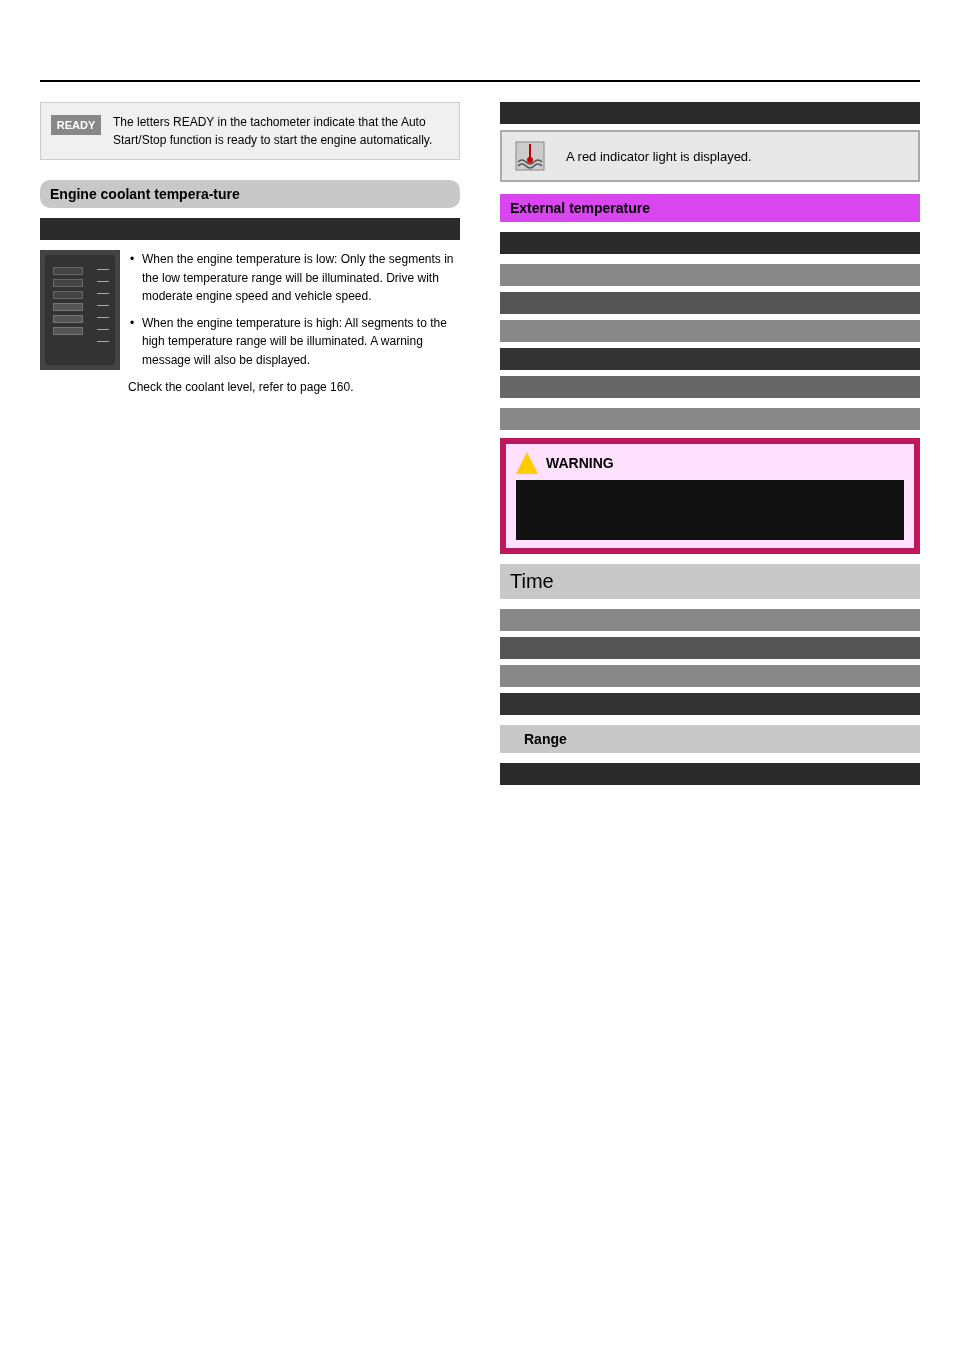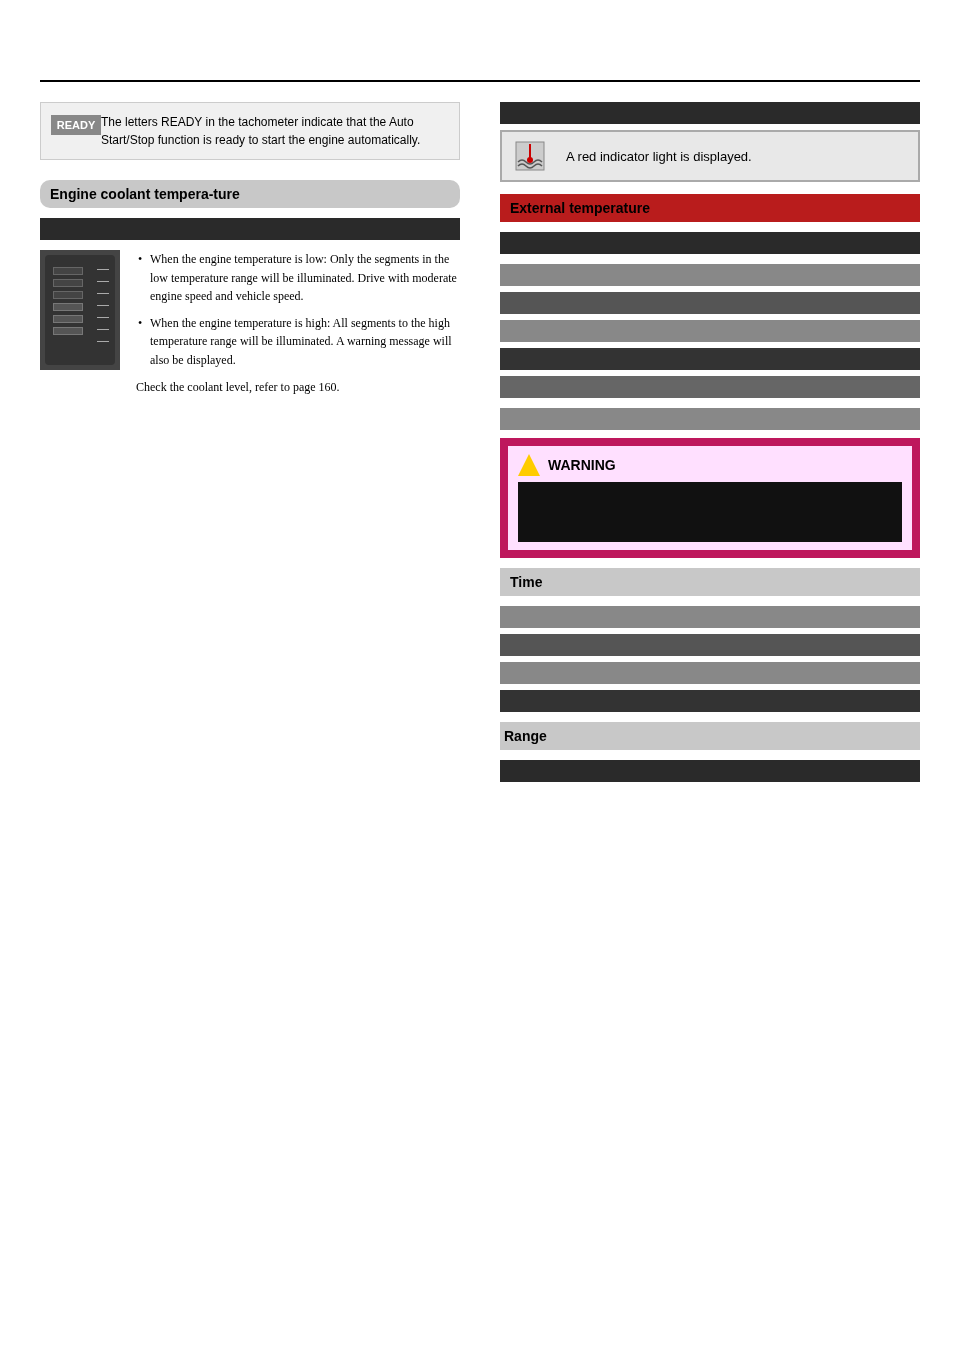--- a/index.html
+++ b/index.html
@@ -61,20 +61,21 @@
       padding: 10px;
       background: #f0f0f0;
     }
 
     .ready-badge {
       background: #888;
       color: #fff;
       font-weight: bold;
       font-size: 11px;
       padding: 4px 0;
+      margin-right: 12px;
       min-width: 50px;
       text-align: center;
       flex-shrink: 0;
       margin-top: 2px;
     }
 
     .ready-text {
       font-size: 12px;
       line-height: 1.5;
     }
@@ -88,23 +89,22 @@
       background: #c8c8c8;
       padding: 6px 10px;
       font-weight: bold;
       font-size: 14px;
       margin-bottom: 10px;
       border-radius: 10px;
     }
 
     .coolant-content {
       display: flex;
-      gap: 16px;
+      gap: 8px;
       margin-top: 4px;
-      font-family: Liberation Serif, serif;
     }
 
     .coolant-image {
       width: 80px;
       height: 120px;
       background: #444;
       flex-shrink: 0;
       display: flex;
       align-items: center;
       justify-content: center;
@@ -163,41 +163,41 @@
       width: 36px;
       height: 36px;
       flex-shrink: 0;
       display: flex;
       align-items: center;
       justify-content: center;
       font-size: 20px;
     }
 
     .external-temp-header {
-      background: #b91c1c;
+      background: #d946ef;
       padding: 6px 10px;
       font-weight: bold;
       font-size: 14px;
       margin-bottom: 10px;
     }
 
     .right-dark-bar {
       background: #2a2a2a;
       height: 22px;
       margin-bottom: 10px;
     }
 
     .warning-label-bar {
       background: #888;
       height: 22px;
       margin-bottom: 8px;
     }
 
     .warning-box {
-      border: 8px solid #be185d;
+      border: 6px solid #be185d;
       background: #ffe0ff;
       padding: 8px 10px;
       margin-bottom: 10px;
     }
 
     .warning-header {
       display: flex;
       align-items: center;
       gap: 8px;
       margin-bottom: 6px;
@@ -220,29 +220,29 @@
     .warning-content-area {
       background: #111;
       min-height: 60px;
       margin-top: 4px;
     }
 
     
     .time-header {
       background: #c8c8c8;
       padding: 6px 10px;
-      font-weight: bold;
-      font-size: 14px;
+      font-weight: normal;
+      font-size: 20px;
       margin-bottom: 10px;
     }
 
     
     .range-header {
       background: #c8c8c8;
-      padding: 6px 4px;
+      padding: 6px 24px;
       font-weight: bold;
       font-size: 14px;
       margin-bottom: 10px;
     }
 
     .range-dark-bar {
       background: #2a2a2a;
       height: 22px;
       margin-bottom: 6px;
     }

